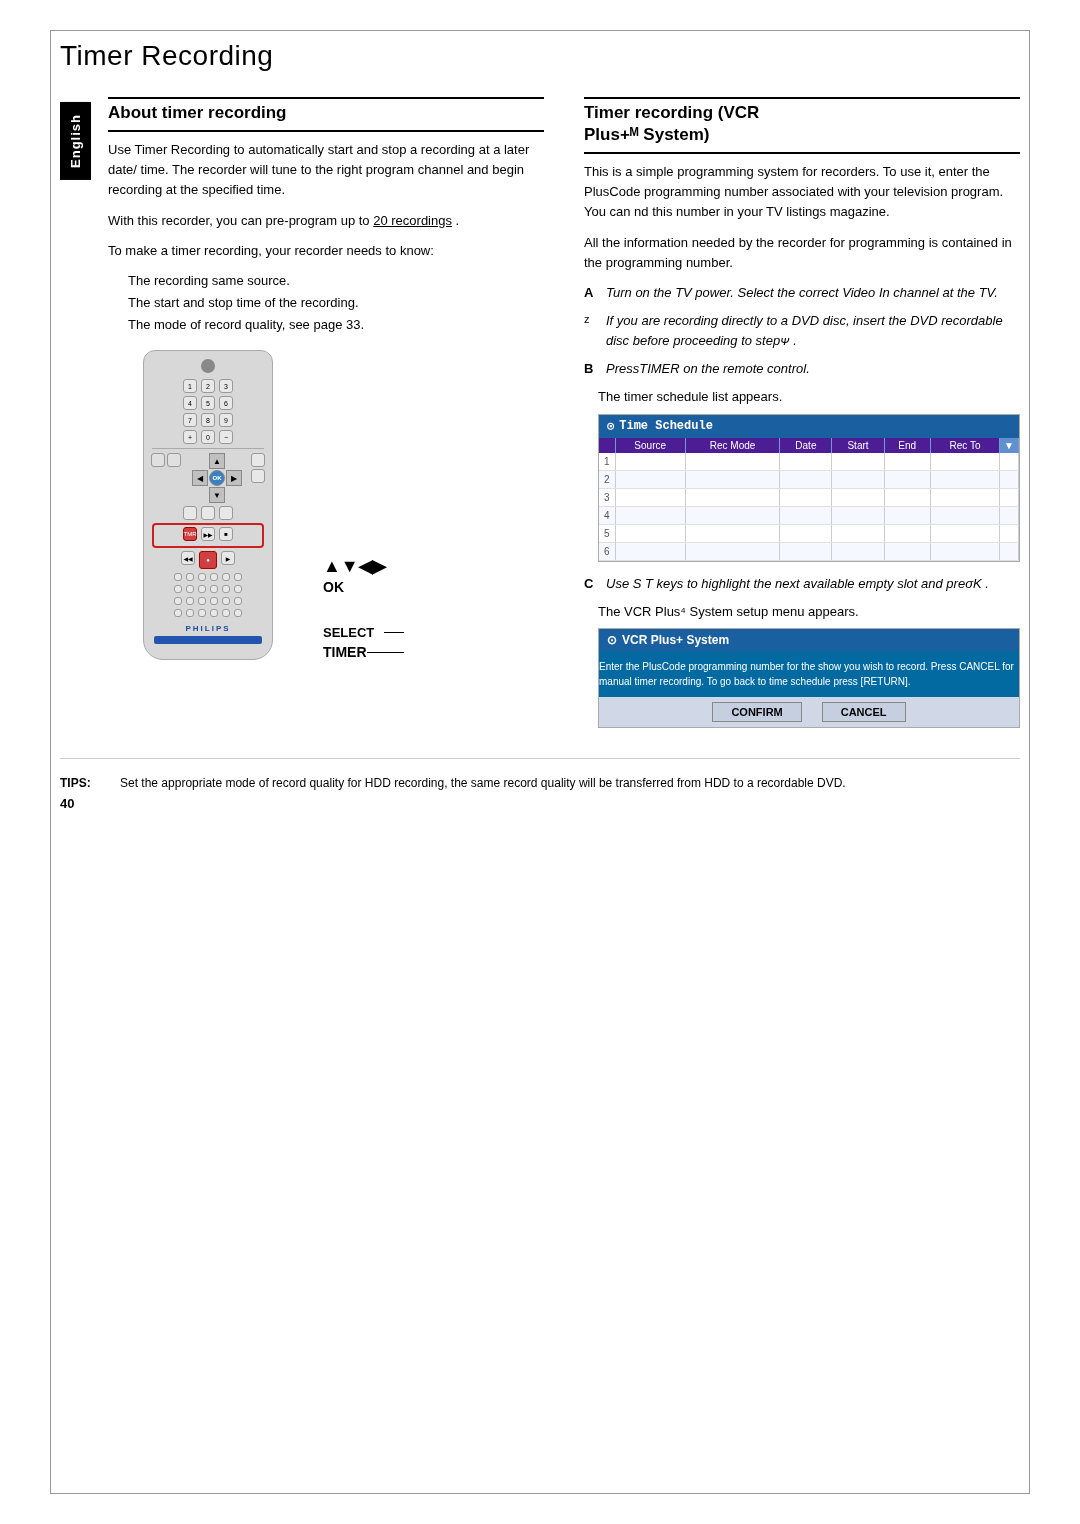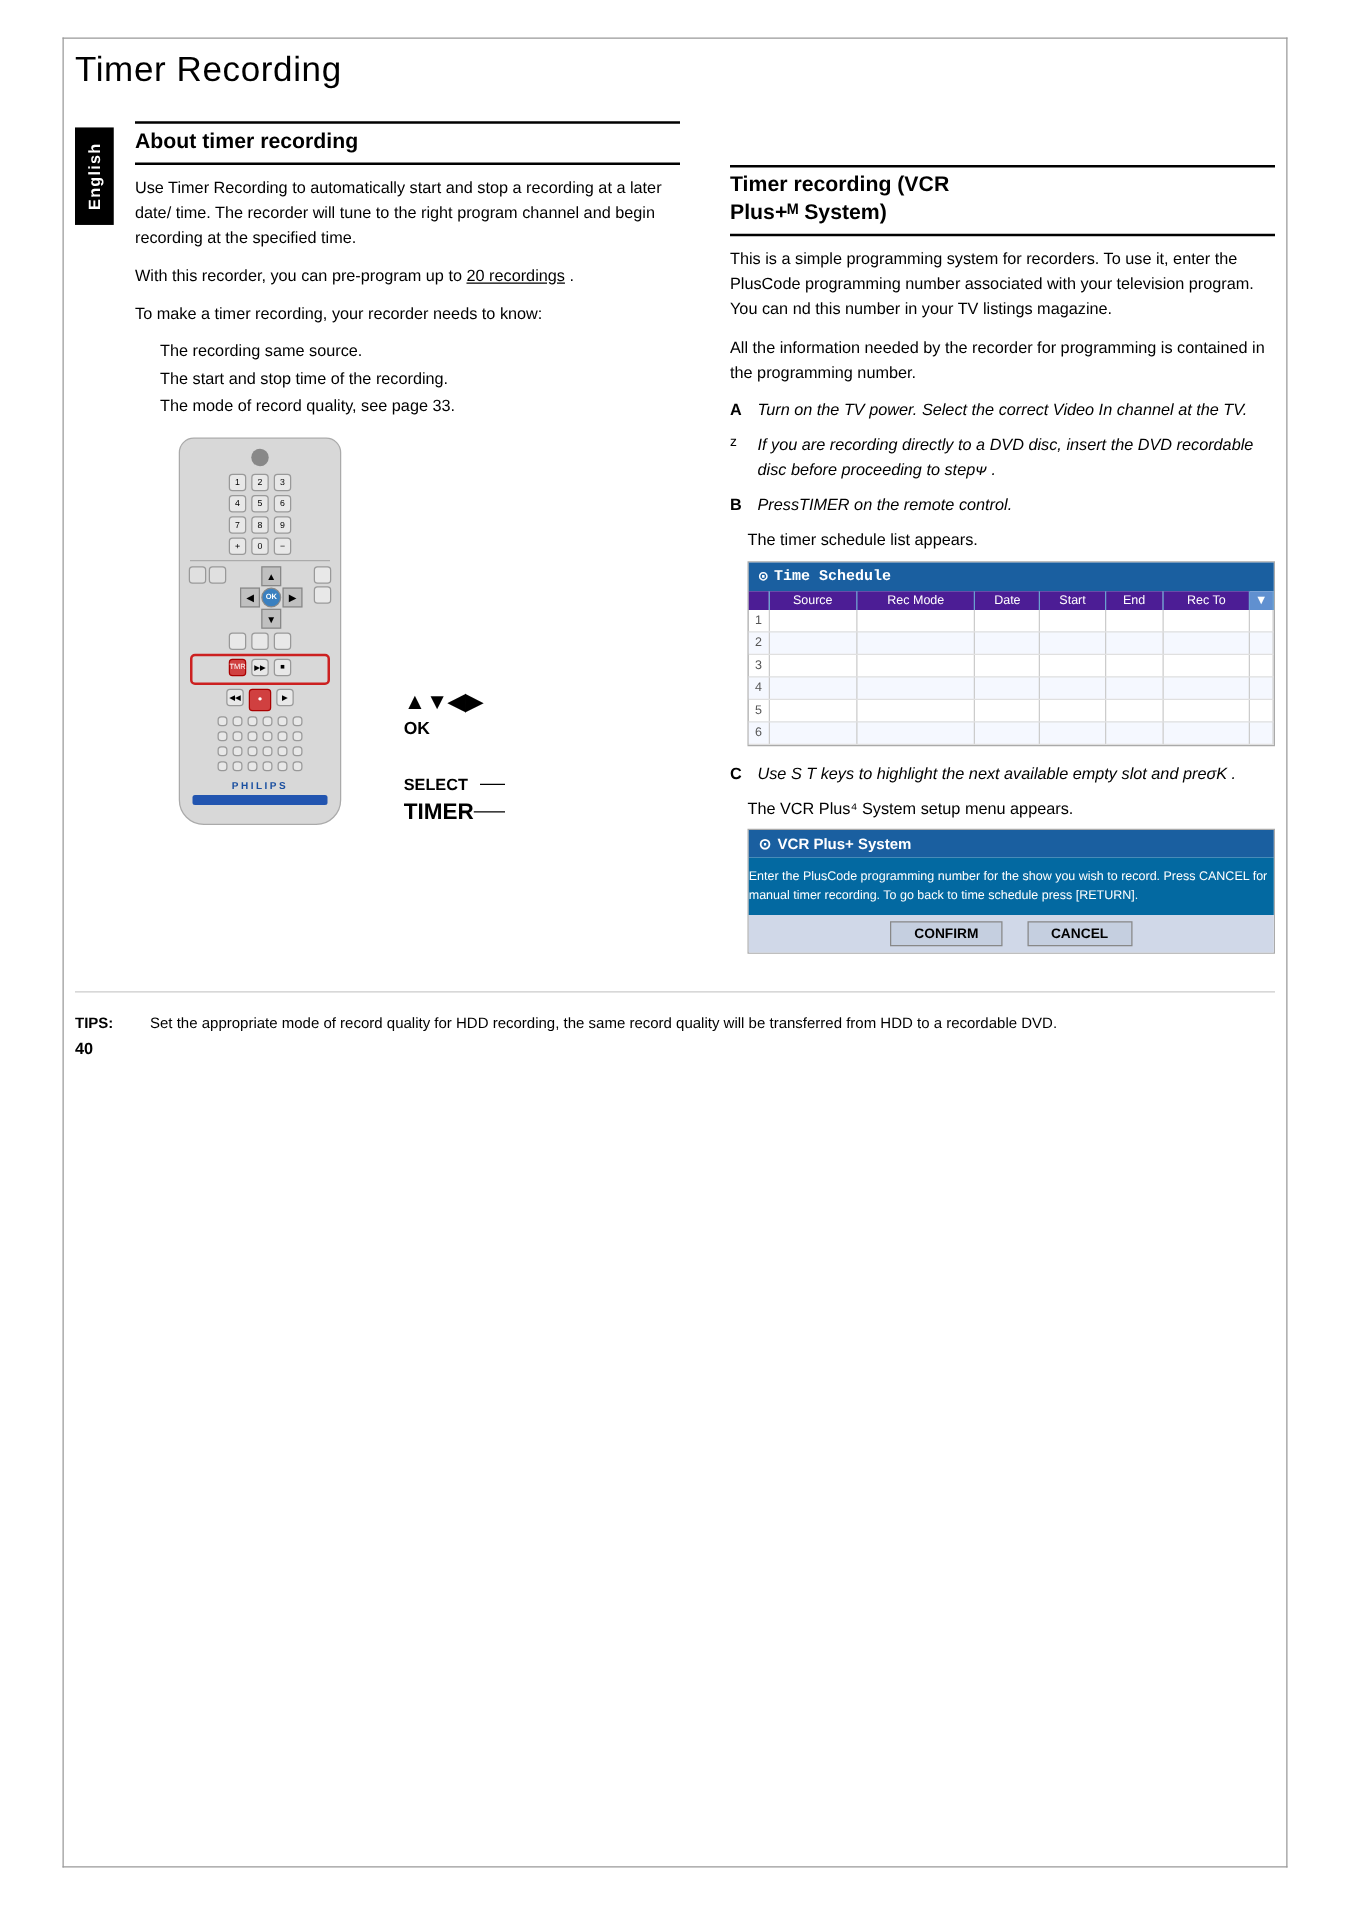--- a/index.html
+++ b/index.html
@@ -62,21 +62,20 @@
     }
 
     .left-col {
       flex: 1;
       min-width: 0;
     }
 
     .right-col {
       flex: 1;
       min-width: 0;
-      margin-top: 35px;
     }
 
     
     .section-heading {
       font-size: 17px;
       font-weight: bold;
       margin-bottom: 8px;
       padding-bottom: 6px;
       border-bottom: 2px solid #000;
       line-height: 1.3;
@@ -478,21 +477,21 @@
         <div style="display:flex; flex-direction:column; justify-content:space-between; height:100%; margin-left:15px;">
           <div style="margin-top: 10px;">
             <div style="font-size:18px; font-weight:bold; margin-bottom:2px;">▲▼◀▶</div>
             <div style="font-size:14px; font-weight:bold;">OK</div>
           </div>
           <div style="margin-top:30px;">
             <div style="font-size:13px; font-weight:bold; display:flex; gap:10px; align-items:center;">
               <span>SELECT</span>
               <span style="border-top:1px solid #000; flex:1; min-width:20px;"></span>
             </div>
-            <div style="font-size:18px; font-weight:bold; display:flex; gap:0; align-items:center; margin-top:4px;">
+            <div style="font-size:14px; font-weight:bold; display:flex; gap:0; align-items:center; margin-top:4px;">
               <span>TIMER</span>
               <span style="border-top:1px solid #000; flex:1; min-width:20px;"></span>
             </div>
           </div>
         </div>
       </div>
     </div>
 
     <div class="right-col">
       <div class="section-divider-top"></div>

